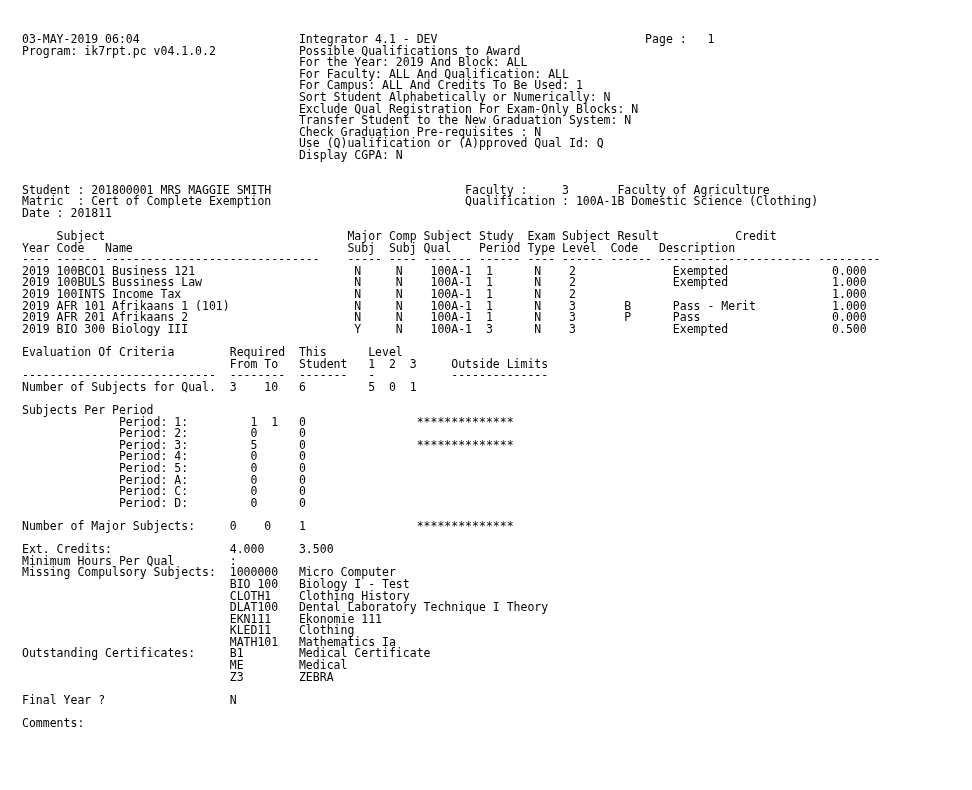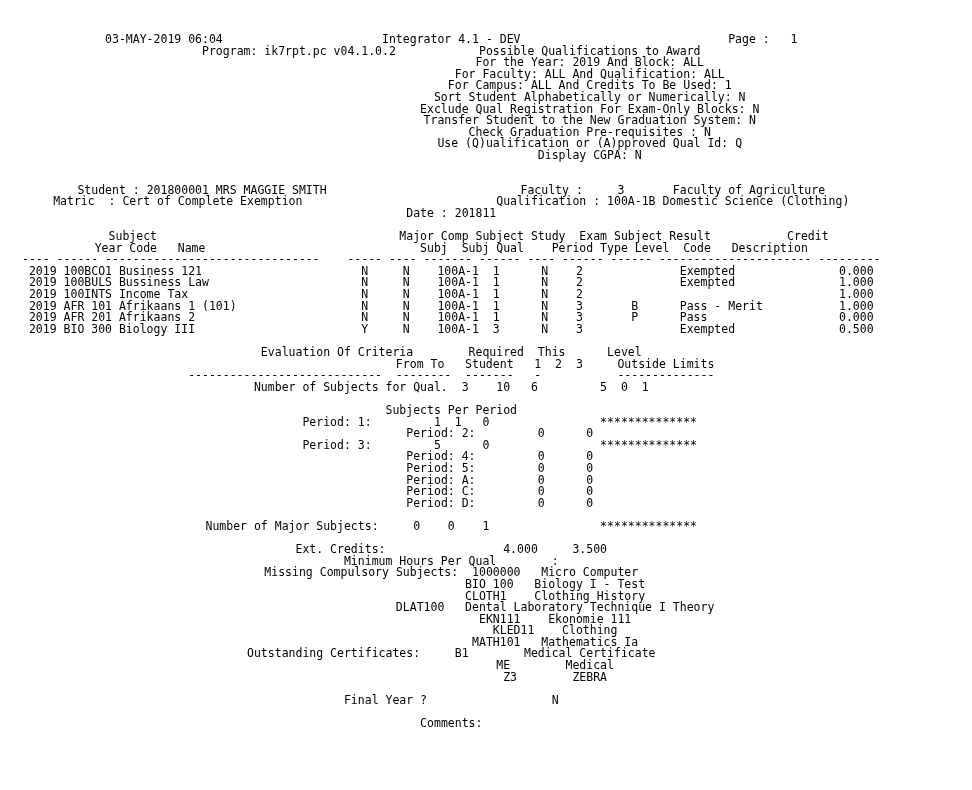--- a/index.html
+++ b/index.html
@@ -14,21 +14,20 @@
     font-size: 11.5px;
     line-height: 11.6px;
     color: #000000;
     overflow: hidden;
   }
   .page {
     position: relative;
     width: 972px;
     height: 790px;
     padding: 0;
-    text-align: center;
   }
   pre.report {
     position: absolute;
     top: 34px;
     left: 22px;
     margin: 0;
     padding: 0;
     font-family: "DejaVu Sans Mono", "Liberation Mono", monospace;
     font-size: 11.5px;
     line-height: 11.6px;

